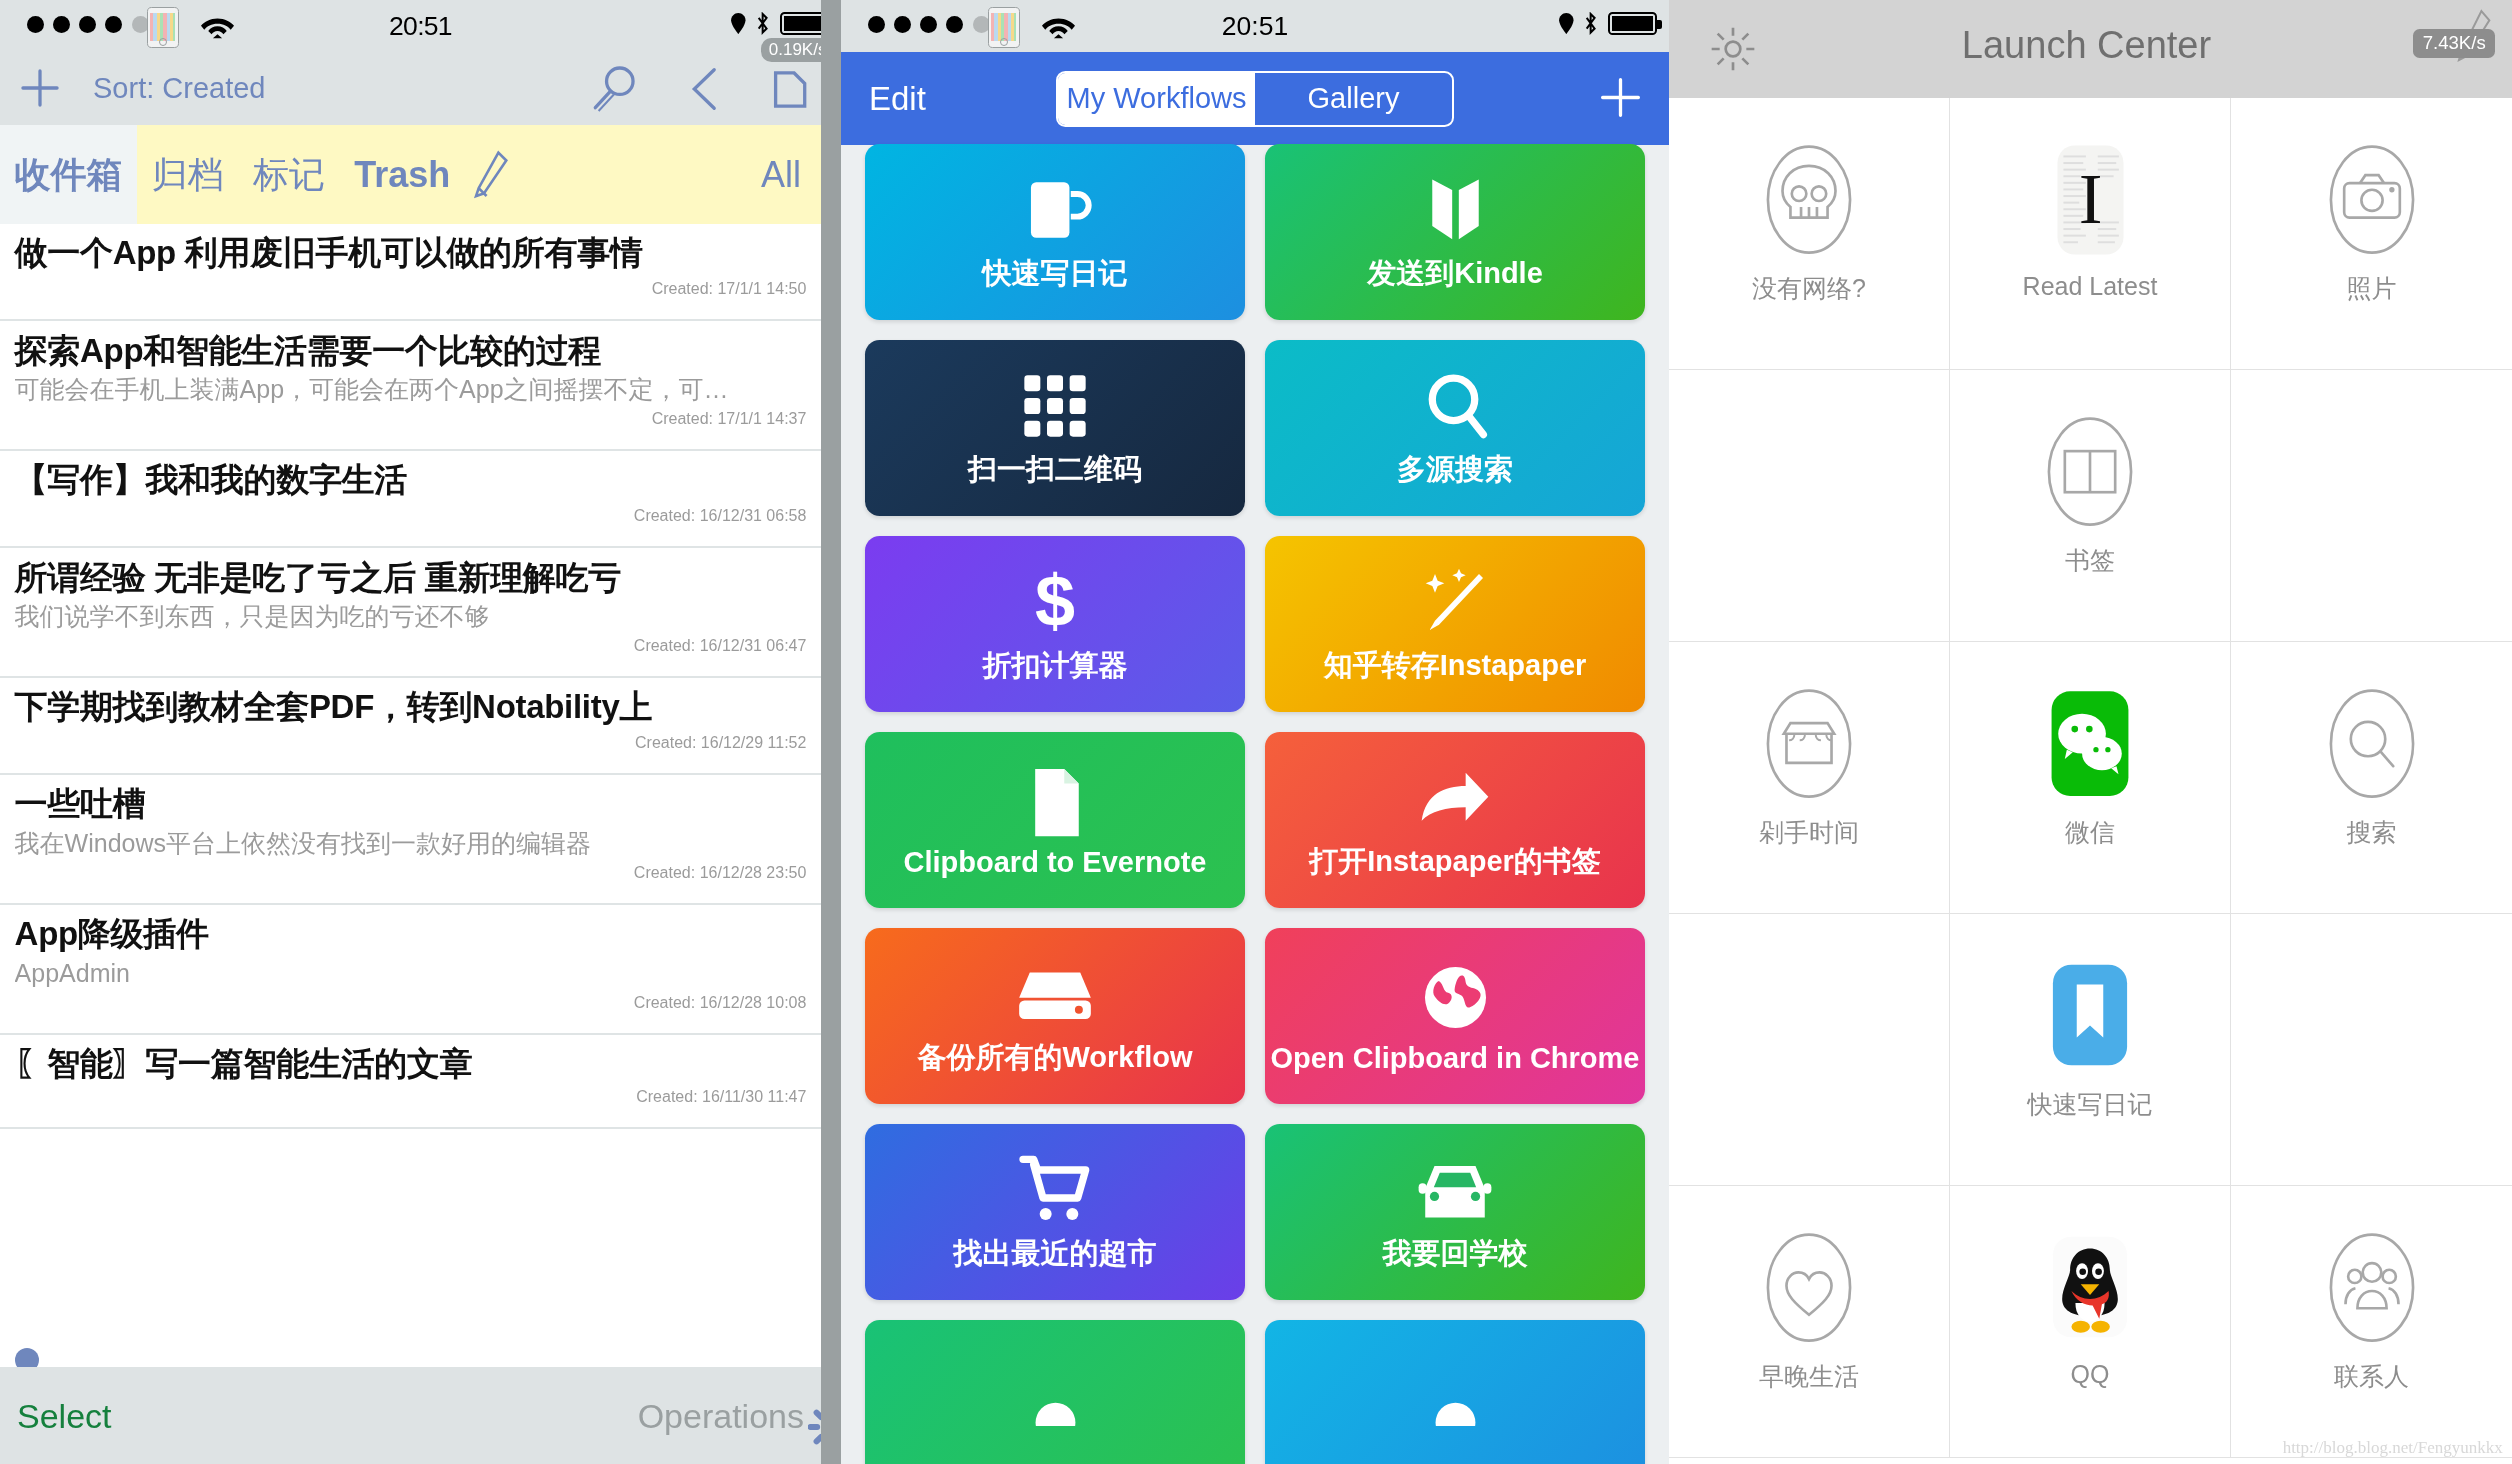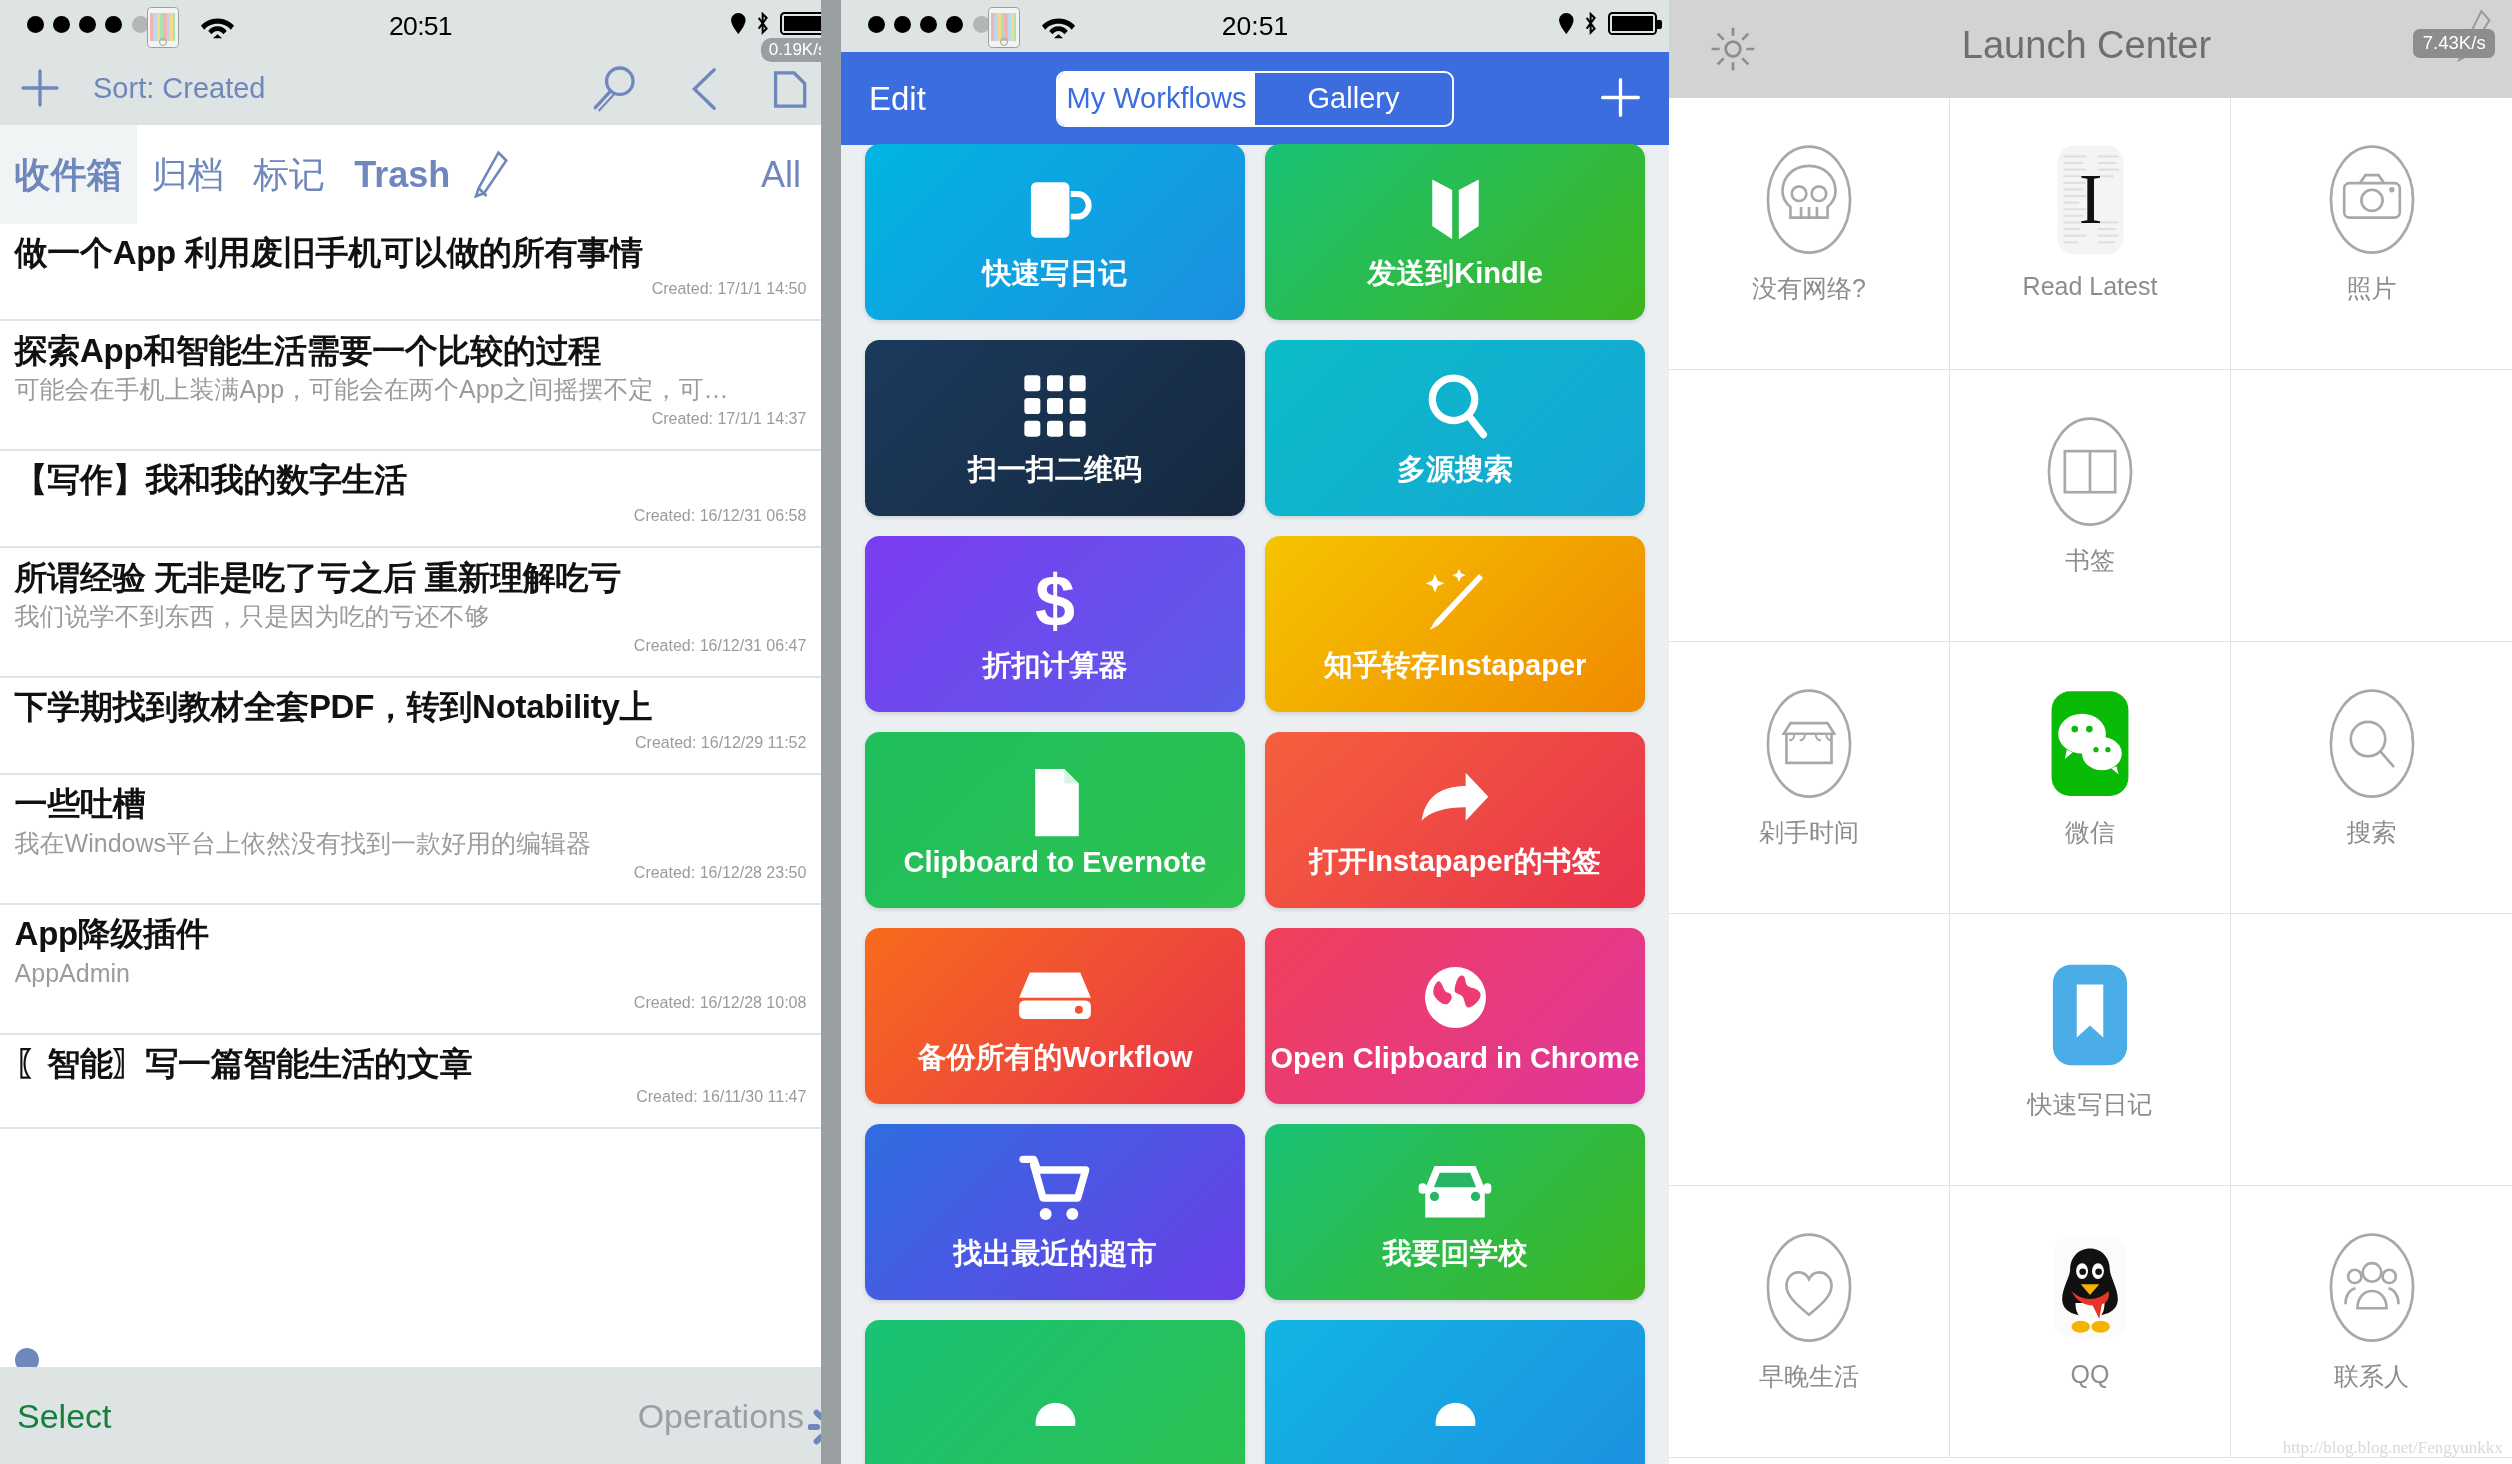--- a/index.html
+++ b/index.html
@@ -33,21 +33,21 @@
   .netspeed { position:absolute; right:6.6px; top:38px; background:#9aa0a1; color:#fff;
               font-size:17px; padding:2px 8px; border-radius:10.6px; }
 
   .p1-nav { height:73px; position:relative; }
   .p1-plus { position:absolute; left:18.6px; top:14.6px; width:42px; height:42px; }
   .p1-sort { position:absolute; left:93px; top:20px; font-size:29px; color:#6f87bd; }
   .p1-search { position:absolute; left:590px; top:12px; width:49px; height:49px; }
   .p1-back { position:absolute; left:689px; top:14.6px; width:30.5px; height:44px; }
   .p1-doc { position:absolute; left:769px; top:17px; width:41px; height:41px; }
 
-  .p1-tabs { height:99px; display:flex; align-items:center; position:relative; background:#ffffff; }
+  .p1-tabs { height:99px; display:flex; align-items:center; position:relative; background:#fef9c3; }
   .p1-tab { font-size:36px; color:#6f87bd; height:99px; line-height:99px; padding:0 14.6px; white-space:nowrap; }
   .p1-tab.active { background:#f0f4f5; font-weight:bold; }
   .p1-tab.bold { font-weight:bold; }
   .p1-pencil { width:52px; height:99px; display:flex; align-items:center; justify-content:center; }
   .p1-all { position:absolute; right:40px; font-size:36px; color:#6f87bd; }
 
   .p1-list { position:absolute; top:224px; left:0; right:20px; bottom:98px;
              background:#fff; overflow:hidden; }
   .note { border-bottom:2px solid #dfe4e5; padding:9.3px 14.6px 0 14.6px; position:relative; background:#fff; }
   .note-title { font-size:33px; color:#111; font-weight:bold; line-height:1.22; letter-spacing:-0.3px;}

